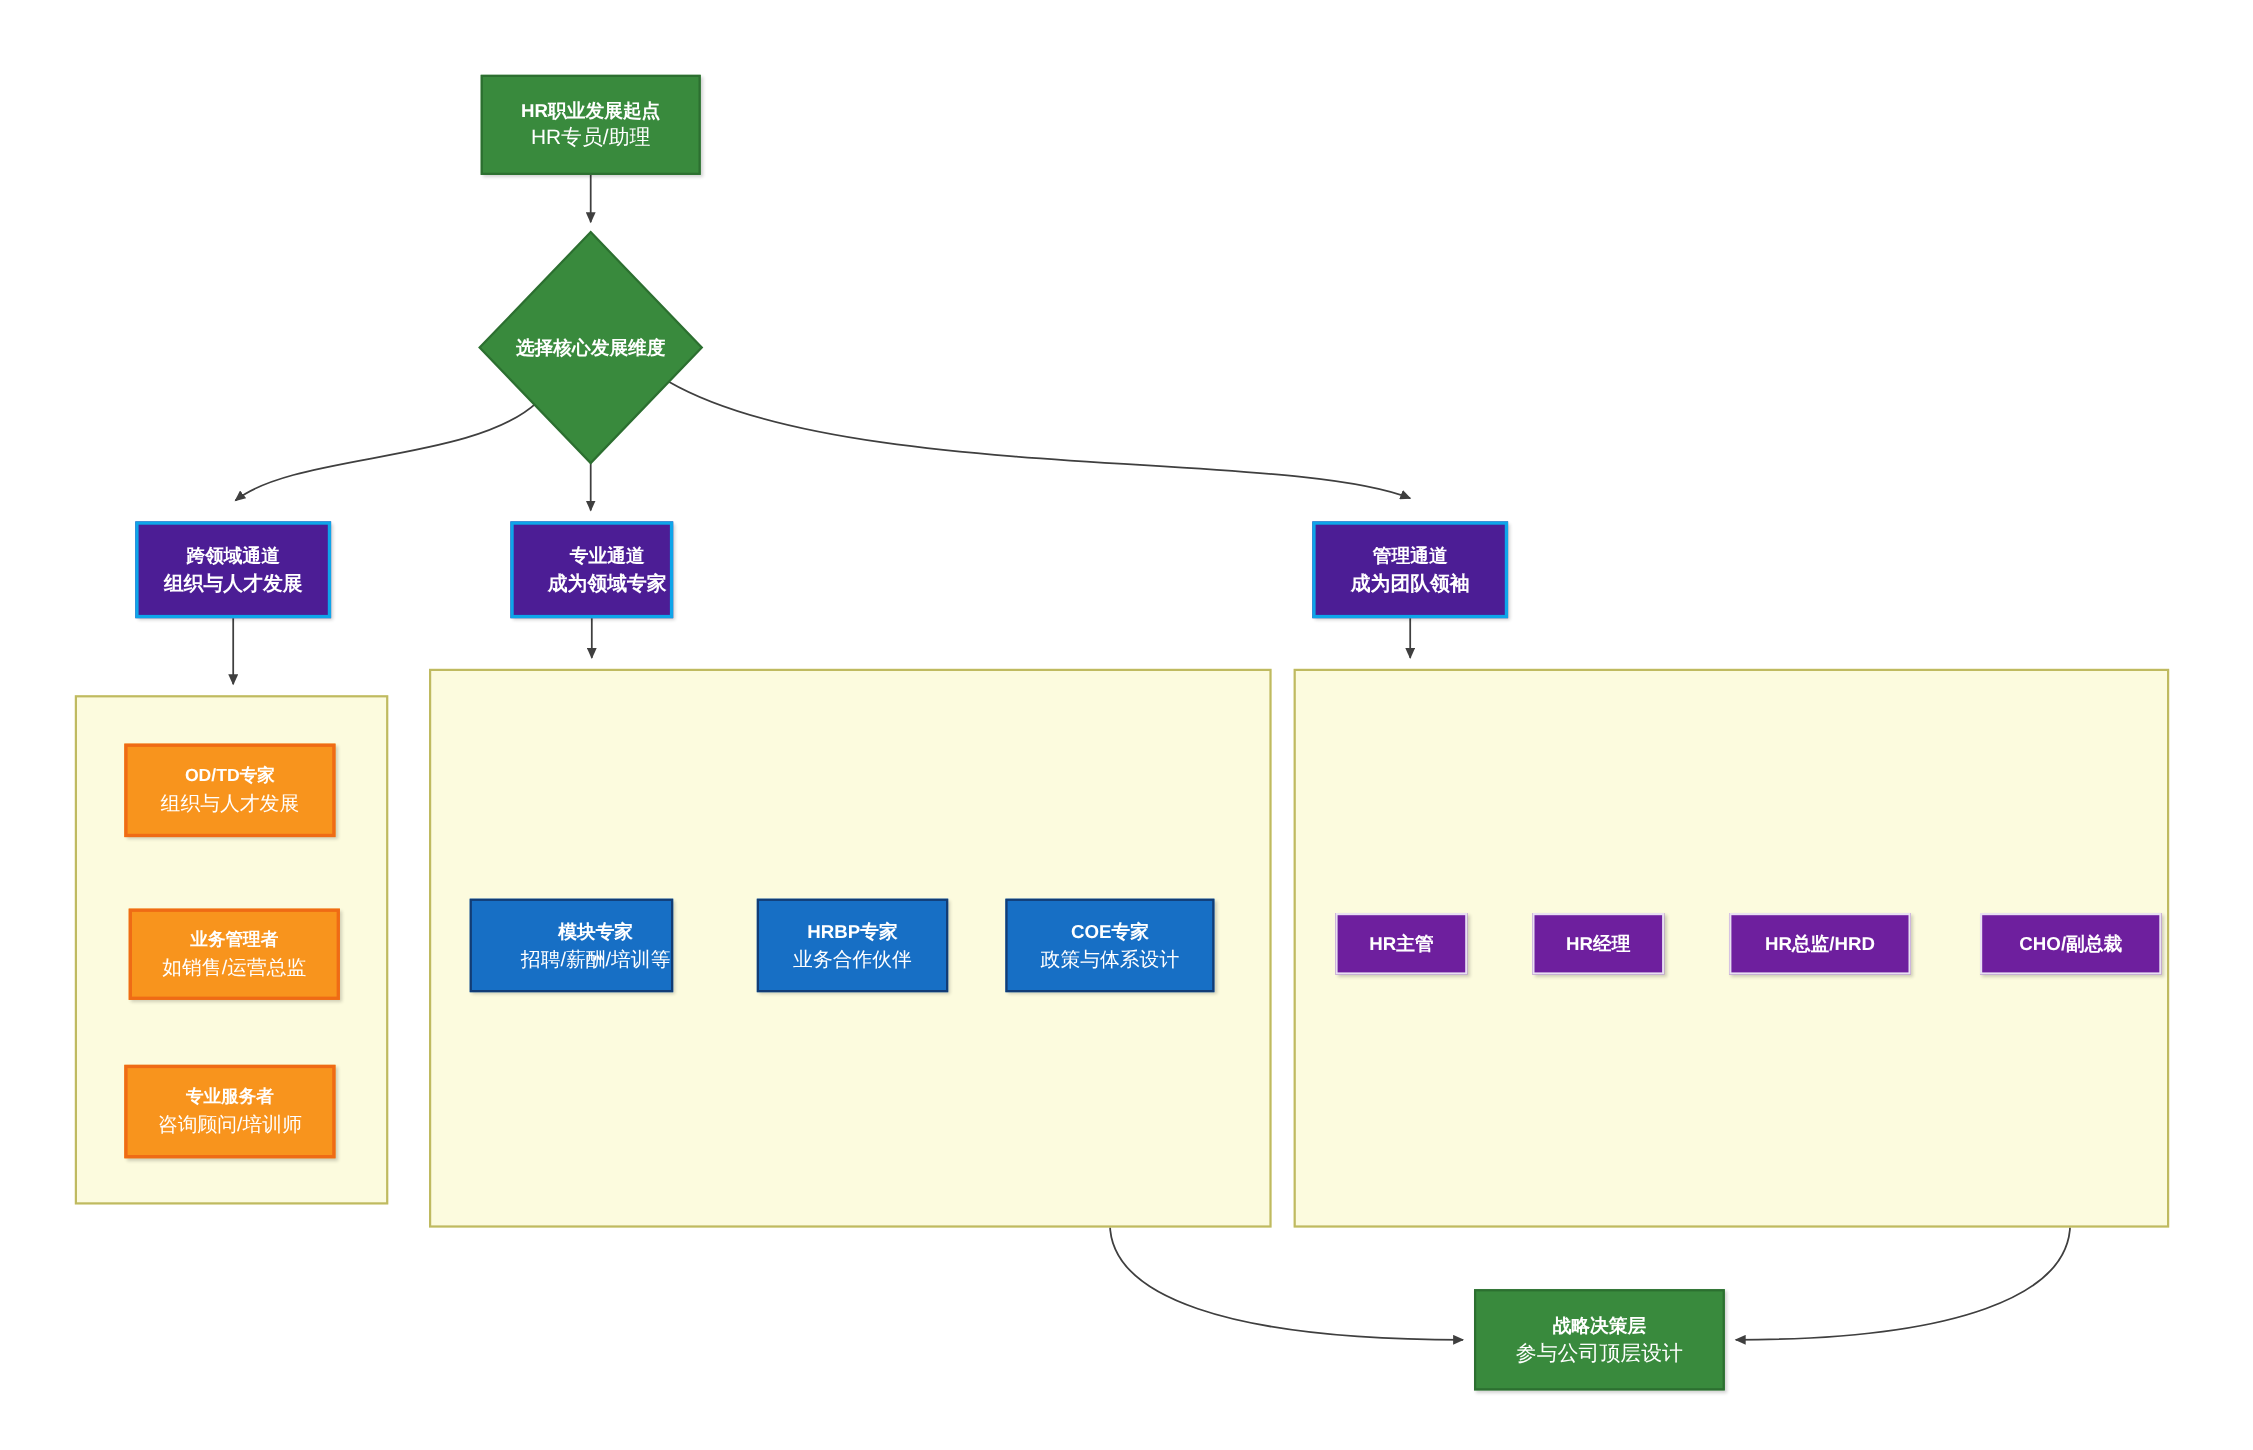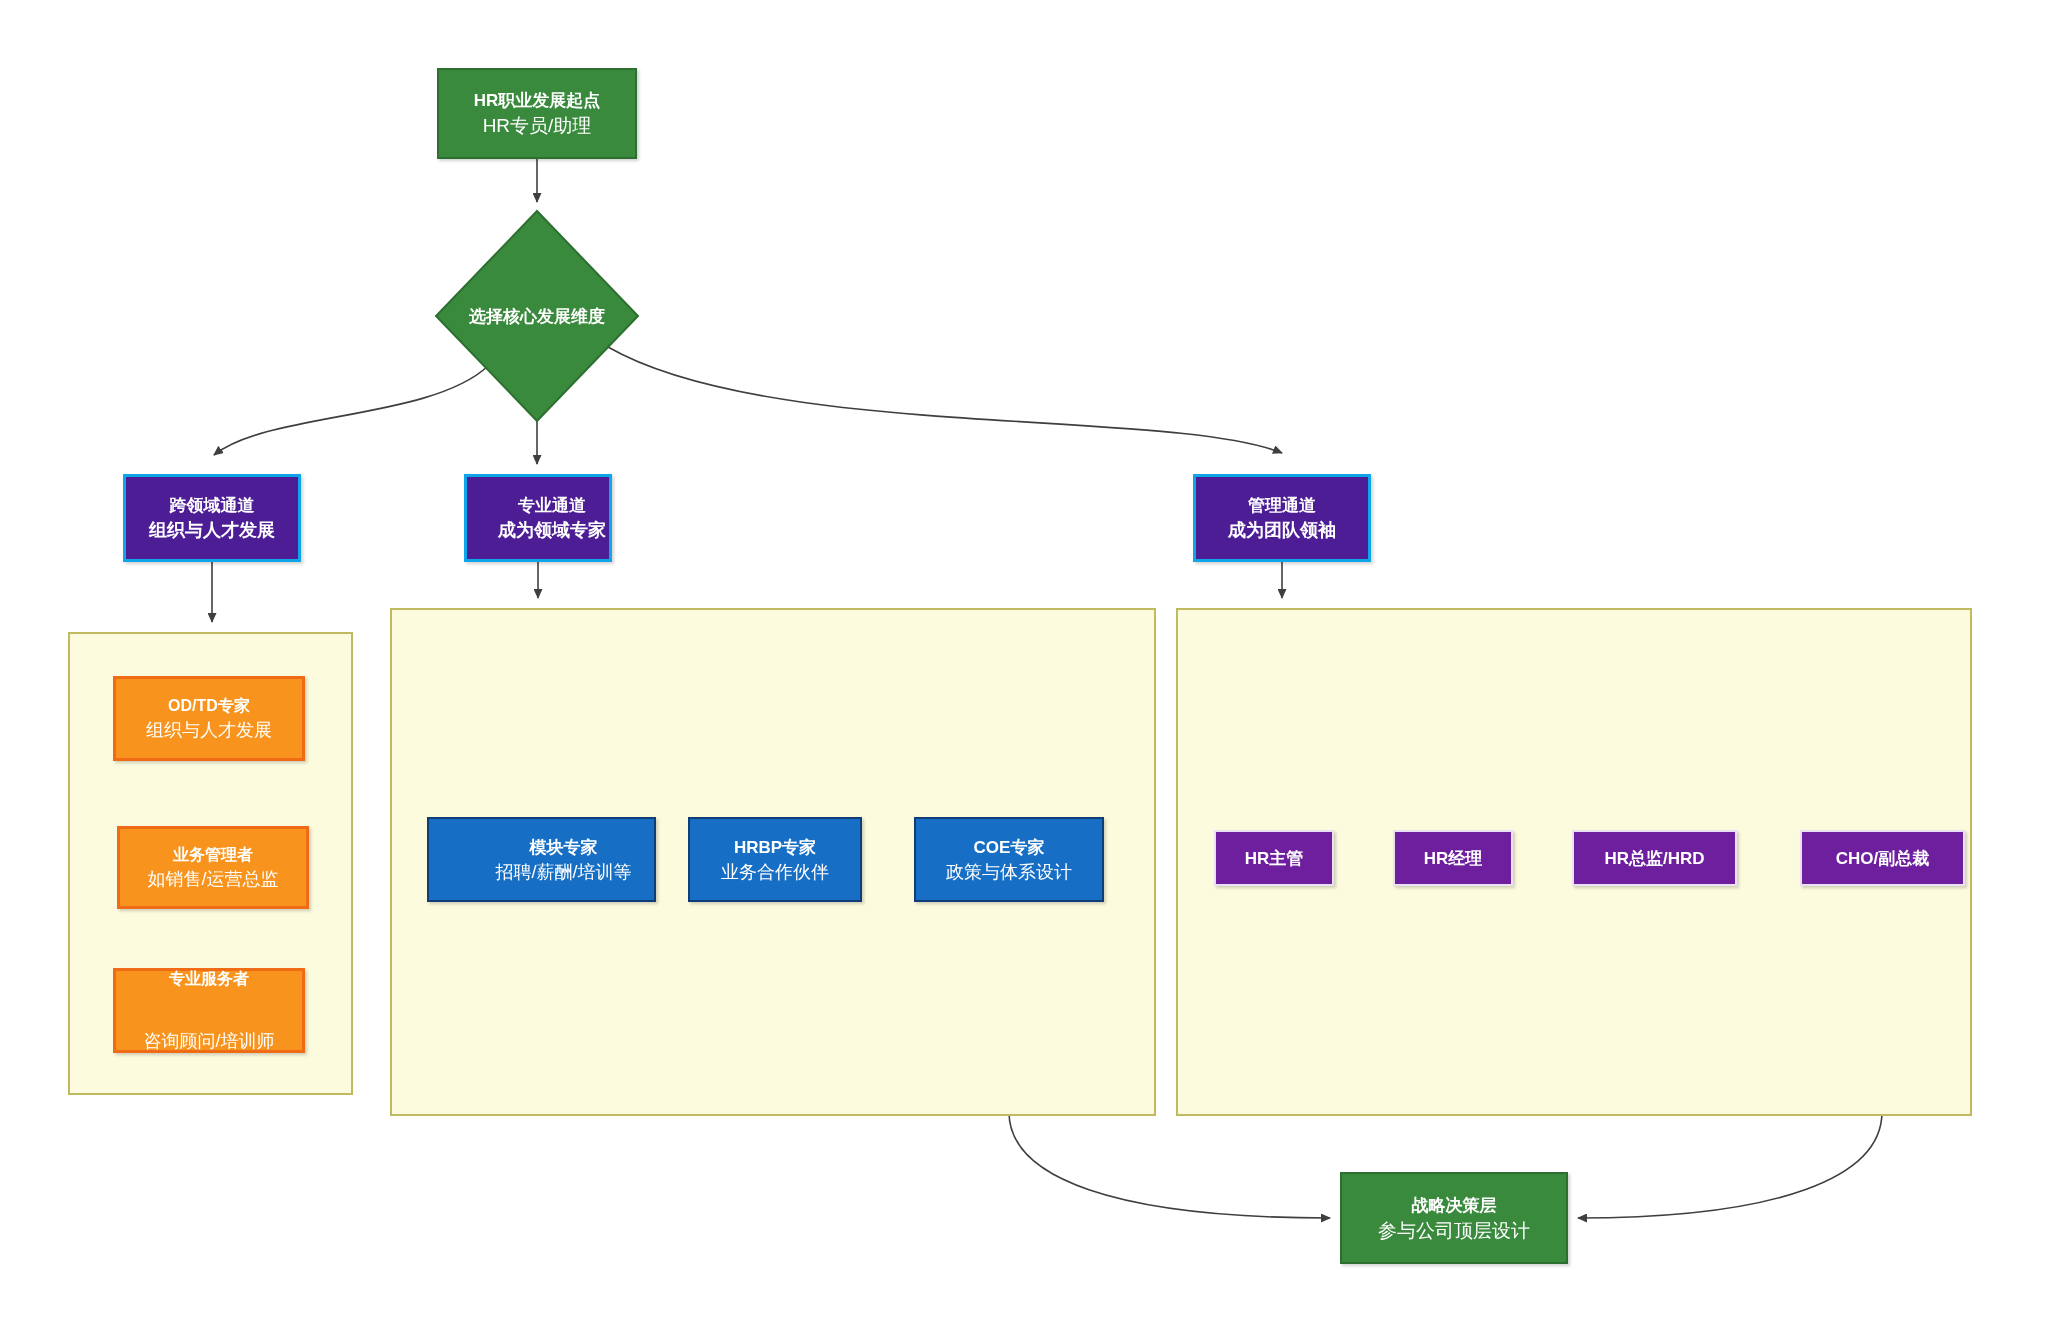--- a/index.html
+++ b/index.html
@@ -82,26 +82,26 @@
   </div>
 
   <div class="node orange" style="left:113px;top:676px;width:192px;height:85px;">
     <span class="title">OD/TD专家</span>
     <span class="subtitle">组织与人才发展</span>
   </div>
   <div class="node orange" style="left:117px;top:826px;width:192px;height:83px;">
     <span class="title">业务管理者</span>
     <span class="subtitle">如销售/运营总监</span>
   </div>
-  <div class="node orange" style="left:113px;top:968px;width:192px;height:85px;justify-content:space-between;">
+  <div class="node orange" style="left:113px;top:968px;width:192px;height:85px;">
     <span class="title">专业服务者</span>
     <span class="subtitle">咨询顾问/培训师</span>
   </div>
 
-  <div class="node blue" style="left:427px;top:817px;width:229px;height:85px;padding-left:44px;">
+  <div class="node blue" style="left:427px;top:817px;width:185px;height:85px;padding-left:44px;">
     <span class="title">模块专家</span>
     <span class="subtitle">招聘/薪酬/培训等</span>
   </div>
   <div class="node blue" style="left:688px;top:817px;width:174px;height:85px;">
     <span class="title">HRBP专家</span>
     <span class="subtitle">业务合作伙伴</span>
   </div>
   <div class="node blue" style="left:914px;top:817px;width:190px;height:85px;">
     <span class="title">COE专家</span>
     <span class="subtitle">政策与体系设计</span>

